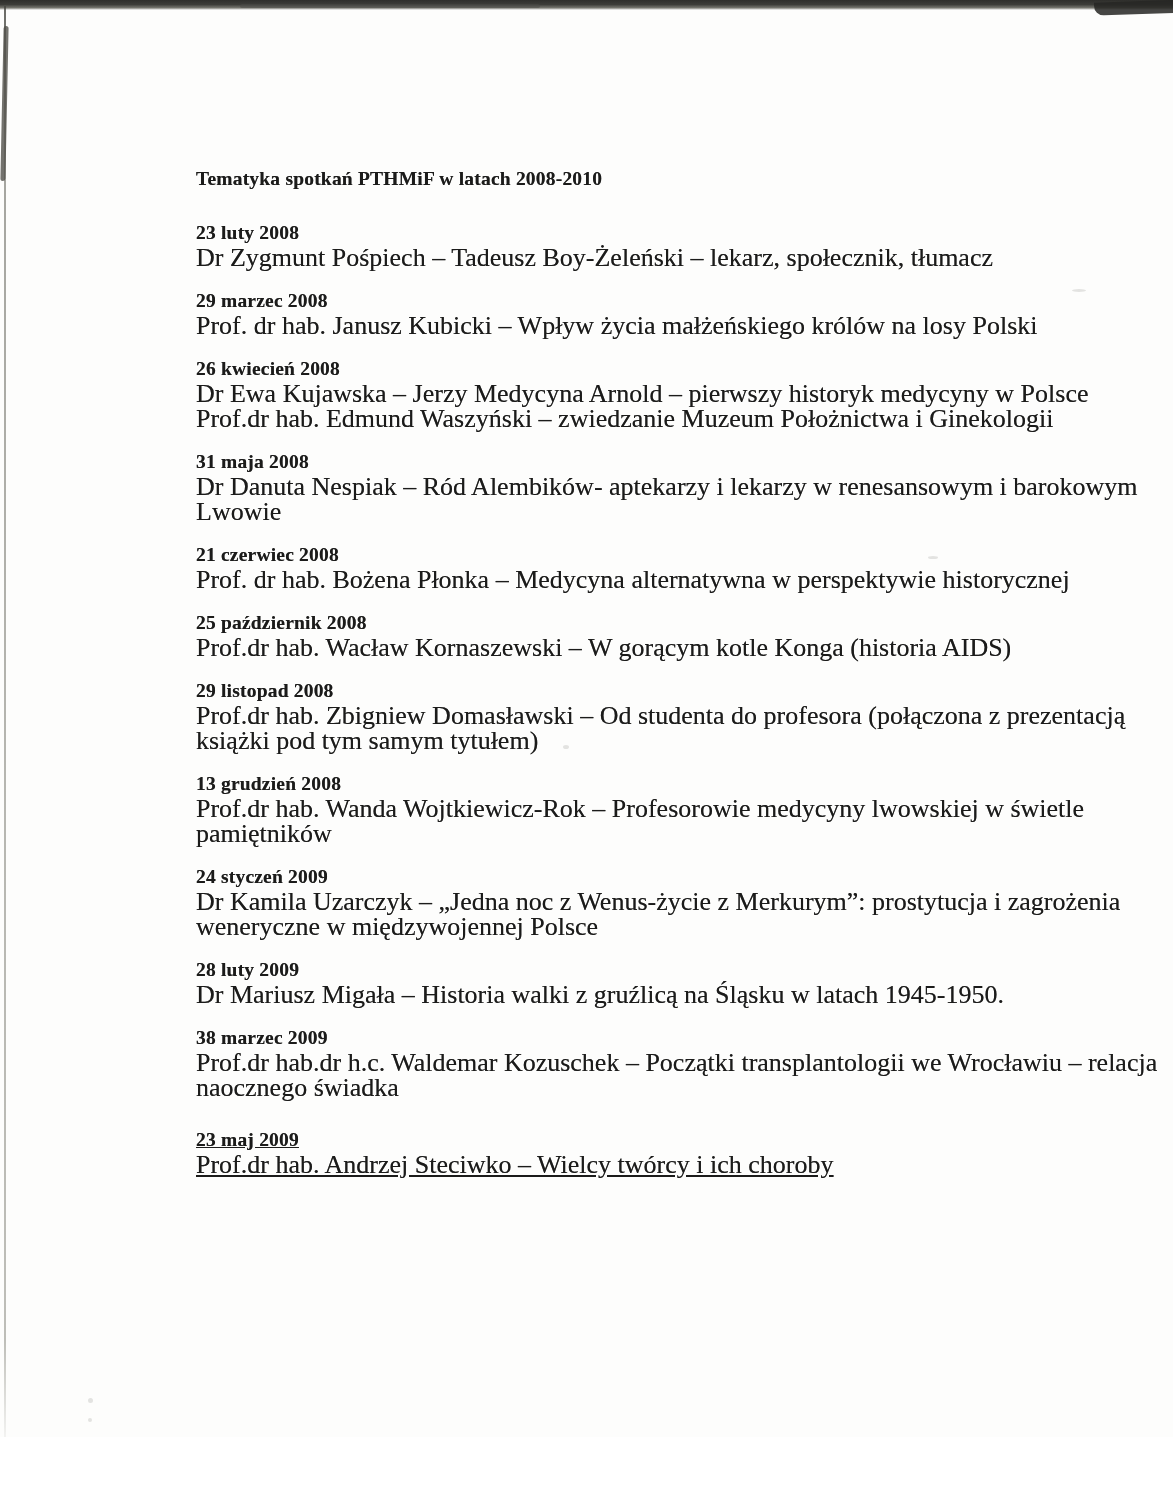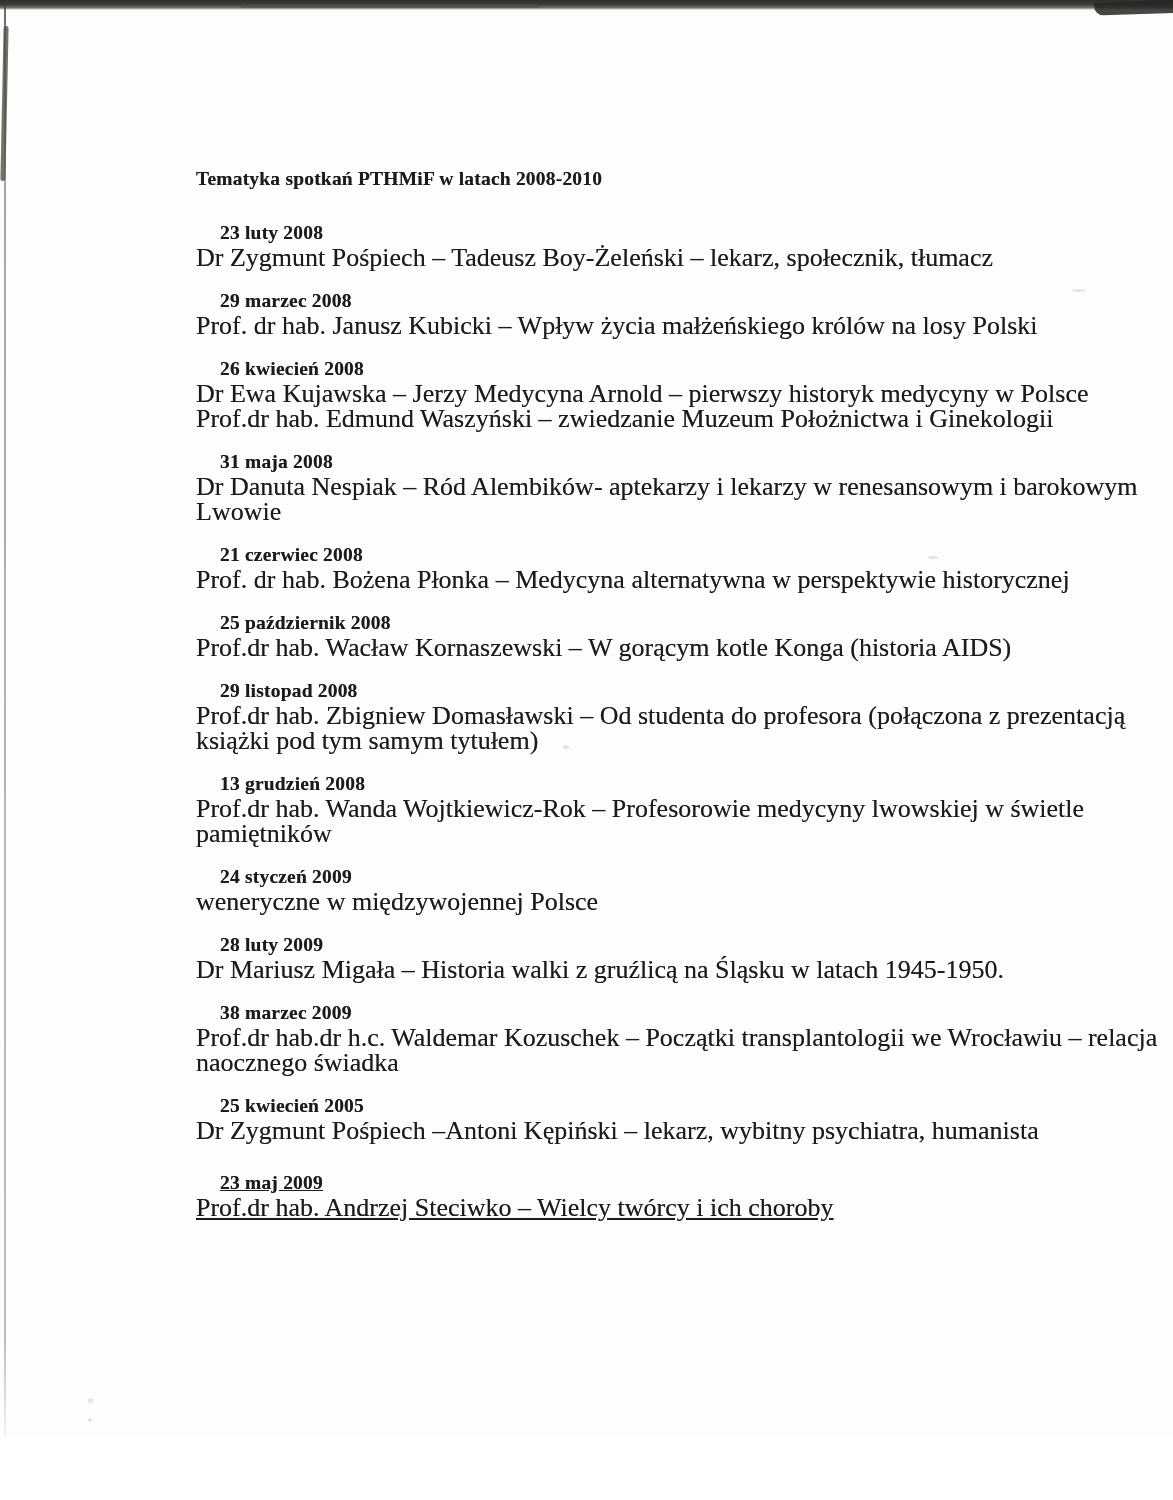--- a/index.html
+++ b/index.html
@@ -66,21 +66,20 @@
     margin: 0 0 29px 0;
     letter-spacing: .2px;
   }
   .entry { margin: 0 0 18px 0; }
   .entry.extra-gap { margin-top: 27px; text-decoration: underline; }
   .entry-date {
     font-weight: bold;
     font-size: 19.5px;
     line-height: 25px;
     letter-spacing: .2px;
-    margin-left: 24px;
   }
   .entry-line {
     font-size: 26px;
     line-height: 25px;
     white-space: nowrap;
   }
 </style>
 </head>
 <body>
 
@@ -130,34 +129,31 @@
   <div class="entry-line">Prof.dr hab. Zbigniew Domasławski – Od studenta do profesora (połączona z prezentacją</div>
           <div class="entry-line">książki pod tym samym tytułem)</div>
         </div>
         <div class="entry">
     <div class="entry-date">13 grudzień 2008</div>
   <div class="entry-line">Prof.dr hab. Wanda Wojtkiewicz-Rok – Profesorowie medycyny lwowskiej w świetle</div>
           <div class="entry-line">pamiętników</div>
         </div>
         <div class="entry">
     <div class="entry-date">24 styczeń 2009</div>
+  <div class="entry-line">Dr Kamila Uzarczyk – „Jedna noc z Wenus-życie z Merkurym”: prostytucja i zagrożenia</div>
           <div class="entry-line">weneryczne w międzywojennej Polsce</div>
         </div>
         <div class="entry">
     <div class="entry-date">28 luty 2009</div>
   <div class="entry-line">Dr Mariusz Migała – Historia walki z gruźlicą na Śląsku w latach 1945-1950.</div>
         </div>
         <div class="entry">
     <div class="entry-date">38 marzec 2009</div>
   <div class="entry-line">Prof.dr hab.dr h.c. Waldemar Kozuschek – Początki transplantologii we Wrocławiu – relacja</div>
           <div class="entry-line">naocznego świadka</div>
         </div>
-        <div class="entry">
-    <div class="entry-date">25 kwiecień 2005</div>
-  <div class="entry-line">Dr Zygmunt Pośpiech –Antoni Kępiński – lekarz, wybitny psychiatra, humanista</div>
-        </div>
         <div class="entry extra-gap">
     <div class="entry-date">23 maj 2009</div>
   <div class="entry-line">Prof.dr hab. Andrzej Steciwko – Wielcy twórcy i ich choroby</div>
         </div>
       </div>
   </div>
 </div>
 
 </body></html>

